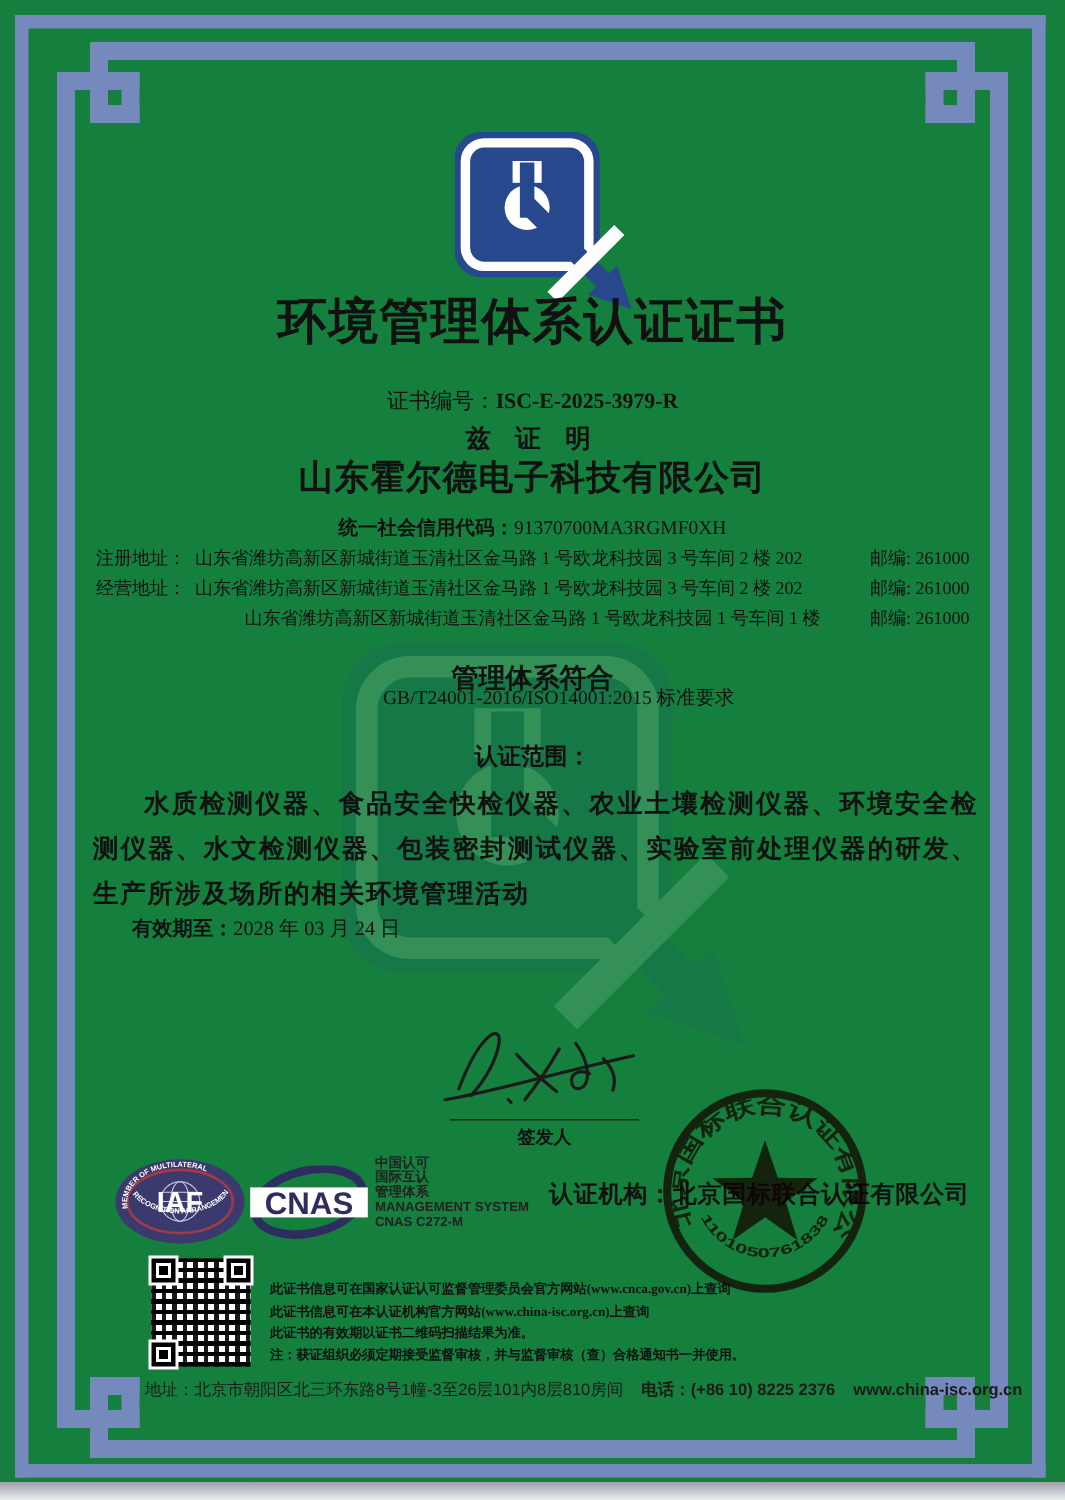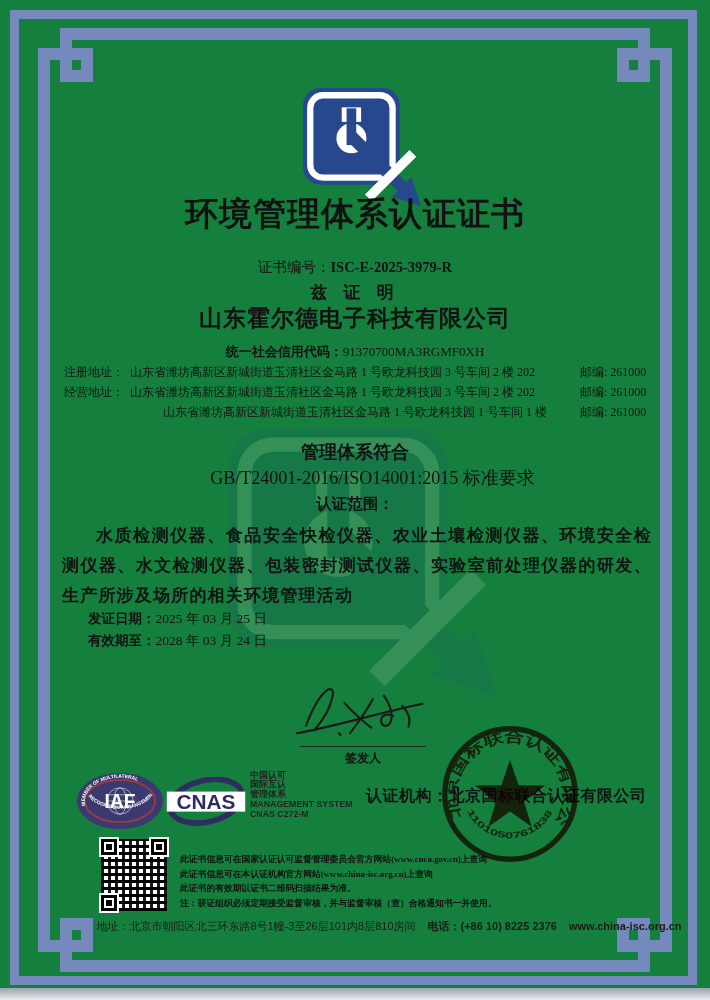--- a/index.html
+++ b/index.html
@@ -22,21 +22,21 @@
   .credit b{font-weight:bold;}
   
   .addr-block{left:64px;right:52px;top:362px;z-index:2;}
   .addr-row{display:flex;line-height:20px;font-size:12px;}
   .addr-label{width:66px;font-weight:normal;flex:none;}
   .addr-text{flex:1;}
   .addr-row.centered .addr-text{text-align:center;}
   .addr-zip{width:78px;flex:none;text-align:left;}
   
   .conform{top:440px;font-size:18px;font-weight:bold;z-index:2;}
-  .standard{top:466px;font-size:18px;z-index:2;margin-left:35px;}
+  .standard{top:456px;font-size:13px;z-index:2;margin-left:35px;}
   .scope-h{top:494px;font-size:15.5px;font-weight:bold;z-index:2;}
   .scope{left:62px;right:58px;top:521px;font-size:17px;font-weight:bold;line-height:30px;
          letter-spacing:1.2px;text-indent:2em;text-align:justify;z-index:2;}
   .dates{left:88px;top:608px;font-size:13.5px;line-height:22px;z-index:2;}
   .dates b{font-weight:bold;}
   
   .sig{position:absolute;left:282px;top:680px;width:156px;height:66px;z-index:2;}
   .sig-line{position:absolute;left:300px;top:746px;width:126px;border-top:1.5px solid #222;z-index:2;}
   .signer{position:absolute;left:300px;top:750px;width:126px;text-align:center;
           font-size:12px;font-weight:bold;z-index:2;}
@@ -146,21 +146,20 @@
       <span class="addr-zip"><span>邮编: </span><span>261000</span></span>
     </div>
   </div>
 
   <div class="abs ctr conform">管理体系符合</div>
   <div class="abs ctr standard">GB/T24001-2016/ISO14001:2015 标准要求</div>
   <div class="abs scope">水质检测仪器、食品安全快检仪器、农业土壤检测仪器、环境安全检测仪器、水文检测仪器、包装密封测试仪器、实验室前处理仪器的研发、生产所涉及场所的相关环境管理活动</div>
   <div class="abs ctr scope-h">认证范围：</div>
 
   <div class="abs dates">
-    <div><b>发证日期：</b><span>2025 年 03 月 25 日</span></div>
     <div><b>有效期至：</b><span>2028 年 03 月 24 日</span></div>
   </div>
 
   <svg class="sig" viewBox="0 0 150 72">
     <g fill="none" stroke="#191919" stroke-width="2.3" stroke-linecap="round">
       <path d="M 16,50 C 32,8 48,2 45,18 C 42,34 31,48 25,55"></path>
       <path d="M 6,58 C 42,52 80,40 143,26"></path>
       <path d="M 58,25 C 66,34 77,44 87,52"></path>
       <path d="M 89,21 C 81,35 72,48 64,58"></path>
       <path d="M 101,17 C 107,25 111,36 109,44 C 107,52 98,52 98,44 C 98,38 105,36 111,39"></path>

